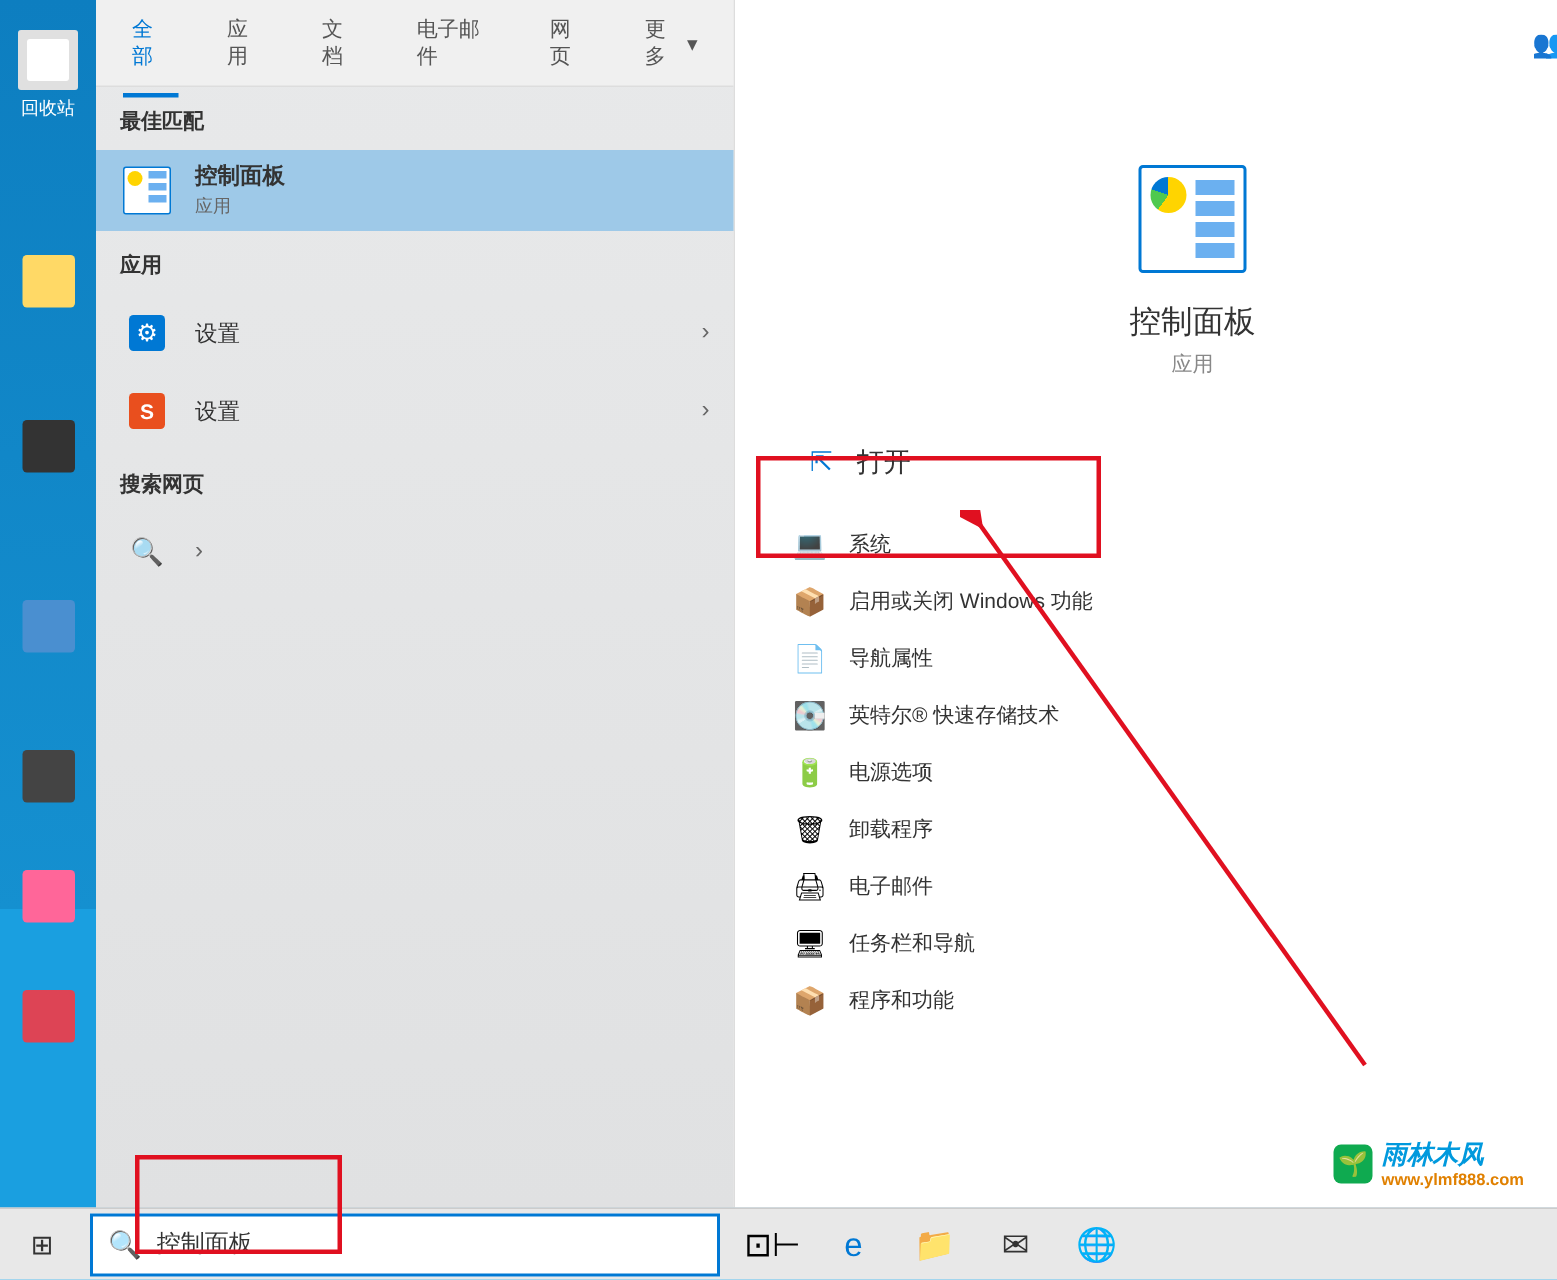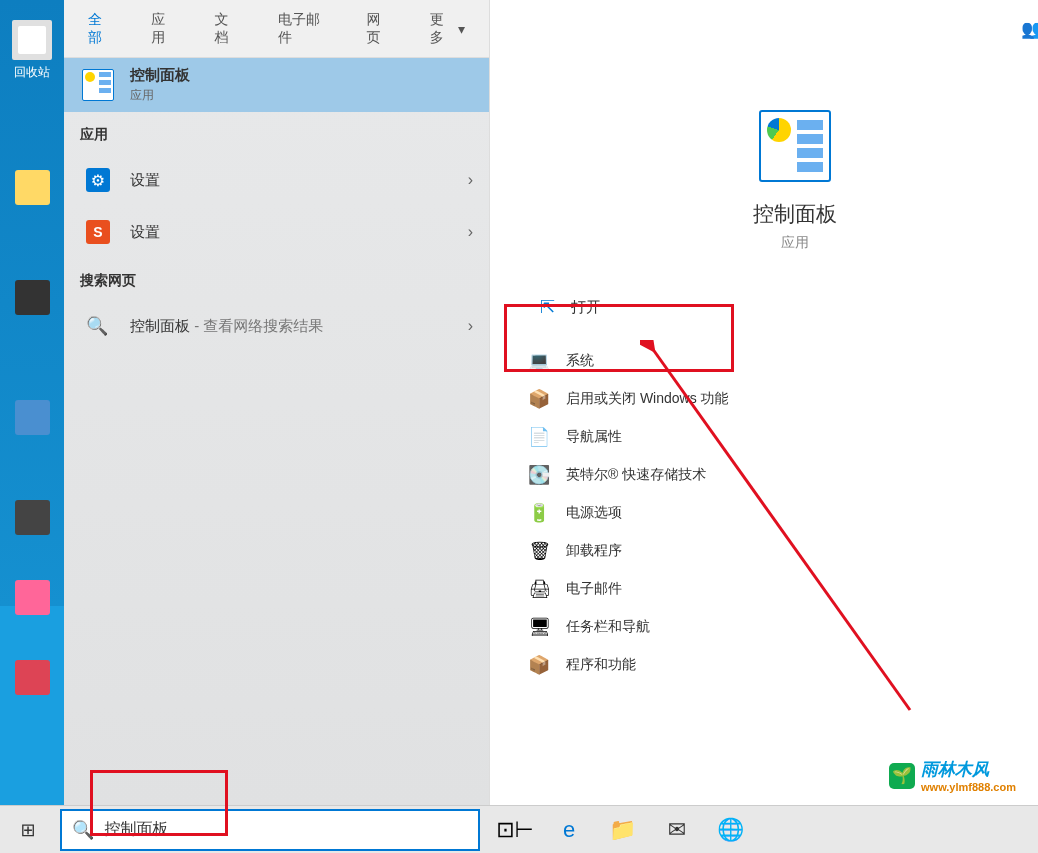--- a/index.html
+++ b/index.html
@@ -52,21 +52,21 @@
 .detail-icon { width: 72px; height: 72px; margin: 100px auto 18px; }
 .cp-icon-lg { width: 72px; height: 72px; background: #fff; border: 2px solid #0078d4; border-radius: 3px; position: relative; }
 .cp-icon-lg::before { content: ''; position: absolute; left: 6px; top: 6px; width: 24px; height: 24px; background: conic-gradient(#ffd400 0 60%, #4fc94f 60% 80%, #0078d4 80% 100%); border-radius: 50%; }
 .cp-icon-lg::after { content: ''; position: absolute; right: 6px; top: 8px; width: 26px; height: 52px; background: linear-gradient(#6bb0f0,#6bb0f0) 0 0/26px 10px no-repeat, linear-gradient(#6bb0f0,#6bb0f0) 0 14px/26px 10px no-repeat, linear-gradient(#6bb0f0,#6bb0f0) 0 28px/26px 10px no-repeat, linear-gradient(#6bb0f0,#6bb0f0) 0 42px/26px 10px no-repeat; }
 
 .detail-title { text-align: center; font-size: 21px; color: #333; }
 .detail-sub { text-align: center; font-size: 14px; color: #888; margin-top: 6px; }
 
 .action-row { display: flex; align-items: center; gap: 16px; padding: 14px 30px; margin: 30px 20px 10px; cursor: pointer; }
 .action-row .a-icon { color: #0078d4; font-size: 18px; }
-.action-row .a-label { font-size: 15px; color: #333; }
+.action-row .a-label { font-size: 18px; color: #333; }
 
 .highlight-red { position: absolute; border: 3px solid #e01020; pointer-events: none; }
 .hl-open { left: 504px; top: 304px; width: 230px; height: 68px; }
 .hl-search { left: 90px; top: 770px; width: 138px; height: 66px; z-index: 20; }
 
 .arrow-svg { position: absolute; left: 640px; top: 340px; width: 280px; height: 380px; pointer-events: none; }
 
 .expand-circle { position: absolute; right: 24px; top: 378px; width: 34px; height: 34px; border: 1px solid #ccc; border-radius: 50%; display: flex; align-items: center; justify-content: center; color: #666; font-size: 14px; cursor: pointer; background: #fff; }
 
 .recent-header { font-size: 14px; font-weight: 600; color: #333; padding: 46px 40px 12px; }
@@ -117,20 +117,21 @@
       <div class="tab">应用</div>
       <div class="tab">文档</div>
       <div class="tab">电子邮件</div>
       <div class="tab">网页</div>
       <div class="tab tab-more">
           <span>更多</span>
           <span>▾</span>
         </div>
     </div>
 
+    <div class="section-header">最佳匹配</div>
     <div class="result-item selected">
       <div class="ri-icon">
           <div class="cp-icon-sm"></div>
         </div>
       <div class="ri-text">
         <div class="ri-title">控制面板</div>
         <div class="ri-sub">应用</div>
       </div>
     </div>
 
@@ -151,23 +152,20 @@
       <div class="ri-text">
           <div class="ri-title" style="font-weight:400">设置</div>
         </div>
       <div class="chev">›</div>
     </div>
 
     <div class="section-header">搜索网页</div>
     <div class="result-item">
       <div class="ri-icon">
           <div class="search-glyph">🔍</div>
-        </div>
-      <div class="ri-text">
-          <div class="ri-title" style="font-weight:400"><span>控制面板</span><span class="subtle-text"> - 查看网络搜索结果</span></div>
         </div>
       <div class="chev">›</div>
     </div>
   </div>
 
   <div class="right-pane">
     <div class="header-icons">
       <span>👥</span>
       <span>⋯</span>
     </div>

